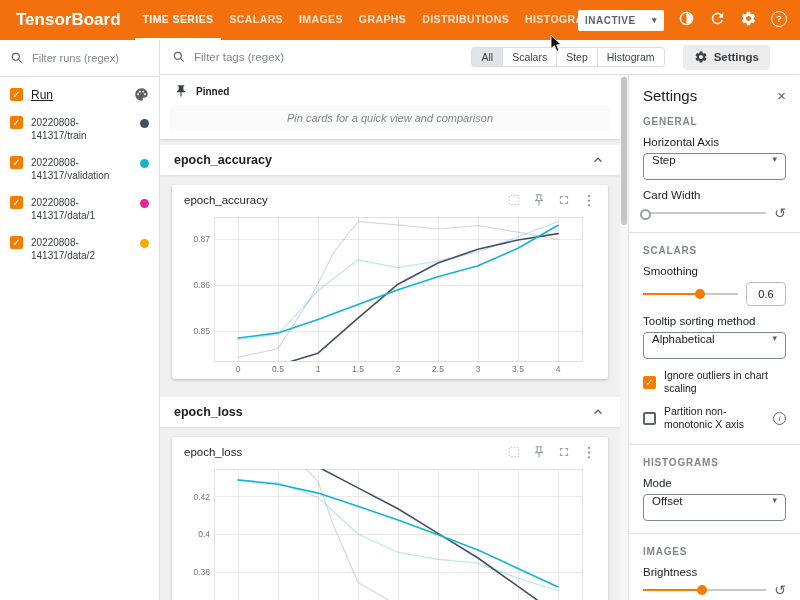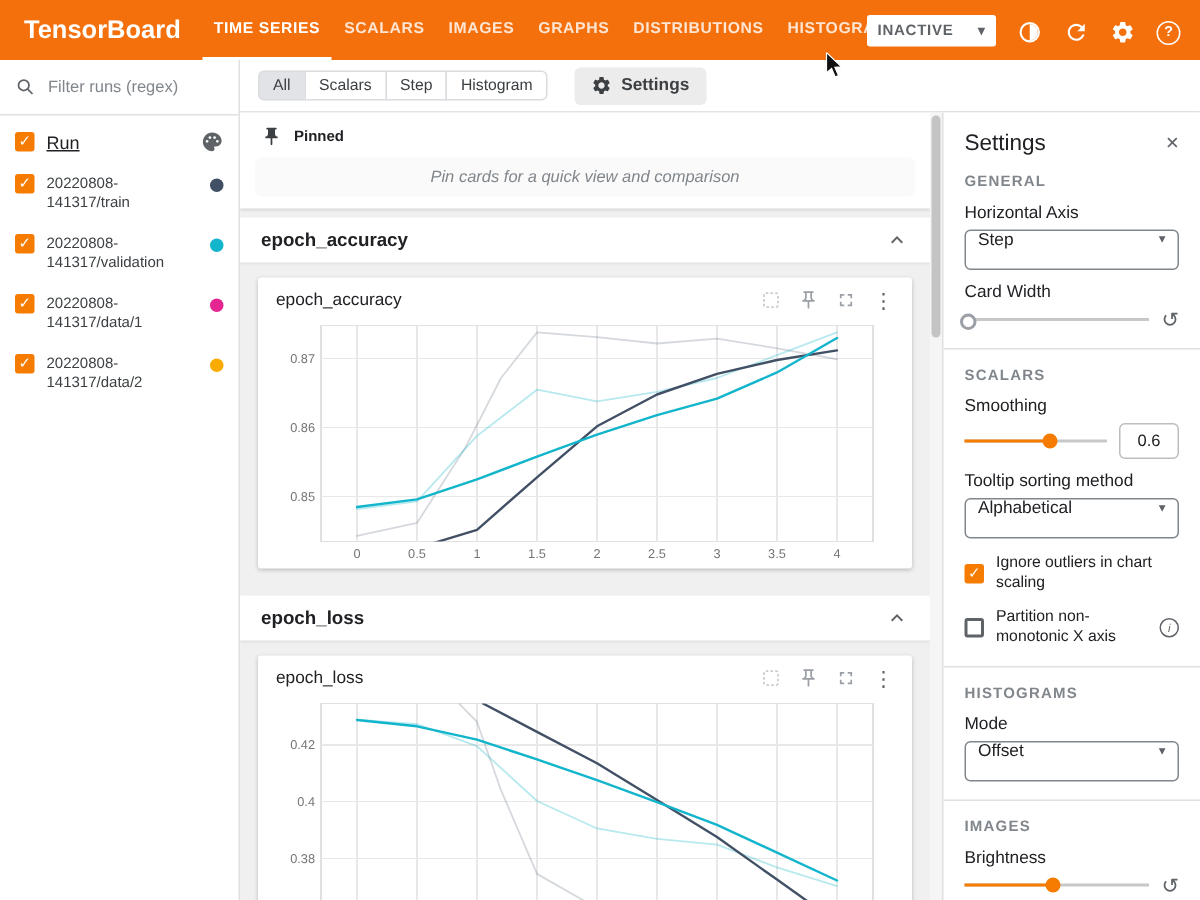--- a/index.html
+++ b/index.html
@@ -7,21 +7,21 @@
   .app{width:800px;height:600px;position:relative;overflow:hidden;display:flex;flex-direction:column;}
 
   
   .topbar{height:40px;flex:0 0 40px;background:var(--brand,#f4700c);display:flex;align-items:center;
     color:#fff;padding:0 12px 0 16px;box-sizing:border-box;}
   .logo{font-size:17px;font-weight:700;margin-right:14px;white-space:nowrap;}
   .tabs{display:flex;height:100%;flex:1;min-width:0;}
   .tab{padding:0 8px;display:flex;align-items:center;font-size:10.5px;font-weight:700;letter-spacing:.4px;
     color:rgba(255,255,255,.82);cursor:pointer;border-bottom:2px solid transparent;box-sizing:border-box;white-space:nowrap;}
   .tab.active{color:#fff;border-bottom-color:#fff;}
-  .topbar-right{display:flex;align-items:flex-end;gap:13px;}
+  .topbar-right{display:flex;align-items:flex-start;gap:13px;}
   .status-select{background:#fff;color:#5f6368;font-size:10px;font-weight:700;letter-spacing:.5px;
     padding:5px 7px;border-radius:2px;display:flex;align-items:center;gap:10px;min-width:72px;justify-content:space-between;cursor:pointer;}
   .sel-caret{font-size:9px;color:#5f6368;}
   .hicon{width:18px;height:18px;display:flex;align-items:center;justify-content:center;color:#fff;cursor:pointer;}
   .hicon svg{width:17px;height:17px;fill:#fff;}
   .help-circle{width:14px;height:14px;border:1.6px solid #fff;border-radius:50%;font-size:9.5px;font-weight:700;
     display:flex;align-items:center;justify-content:center;}
 
   
   .body-row{flex:1;display:flex;min-height:0;}
@@ -197,20 +197,27 @@
             <div>20220808-</div>
             <div>141317/data/2</div>
           </span>
         <span class="run-dot" style="background: rgb(249, 171, 0);"></span>
       </div>
     </aside>
 
     <div class="right-region">
 
       <div class="tags-bar">
+        <div class="tags-search">
+          <svg viewBox="0 0 24 24">
+              <circle cx="10" cy="10" r="6" fill="none" stroke="currentColor" stroke-width="2"></circle>
+              <line x1="14.5" y1="14.5" x2="20" y2="20" stroke="currentColor" stroke-width="2"></line>
+            </svg>
+          <input placeholder="Filter tags (regex)" style="">
+        </div>
         <div class="chip-group">
           <div class="chip selected">All</div>
           <div class="chip">Scalars</div>
           <div class="chip">Step</div>
           <div class="chip">Histogram</div>
         </div>
         <div class="settings-btn">
           <svg viewBox="0 0 24 24">
               <path d="M19.14 12.94c.04-.3.06-.61.06-.94 0-.32-.02-.64-.07-.94l2.03-1.58c.18-.14.23-.41.12-.61l-1.92-3.32c-.12-.22-.37-.29-.59-.22l-2.39.96c-.5-.38-1.03-.7-1.62-.94l-.36-2.54c-.04-.24-.24-.41-.48-.41h-3.84c-.24 0-.43.17-.47.41l-.36 2.54c-.59.24-1.13.57-1.62.94l-2.39-.96c-.22-.08-.47 0-.59.22L2.74 8.87c-.12.21-.08.47.12.61l2.03 1.58c-.05.3-.09.63-.09.94s.02.64.07.94l-2.03 1.58c-.18.14-.23.41-.12.61l1.92 3.32c.12.22.37.29.59.22l2.39-.96c.5.38 1.03.7 1.62.94l.36 2.54c.05.24.24.41.48.41h3.84c.24 0 .44-.17.47-.41l.36-2.54c.59-.24 1.13-.56 1.62-.94l2.39.96c.22.08.47 0 .59-.22l1.92-3.32c.12-.22.07-.47-.12-.61l-2.01-1.58zM12 15.6c-1.98 0-3.6-1.62-3.6-3.6s1.62-3.6 3.6-3.6 3.6 1.62 3.6 3.6-1.62 3.6-3.6 3.6z"></path>
             </svg>

